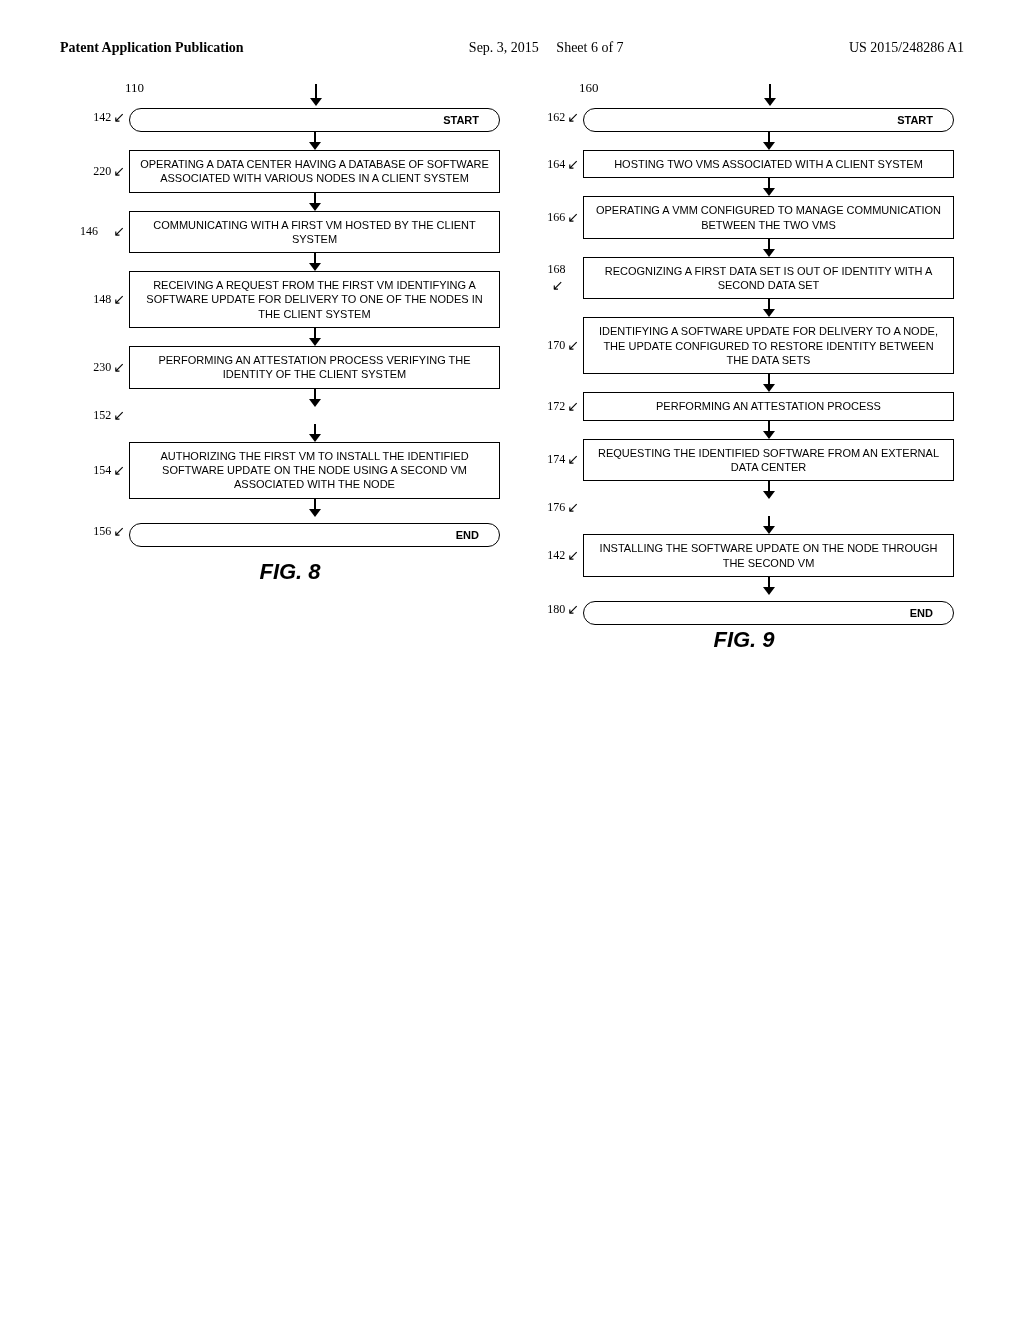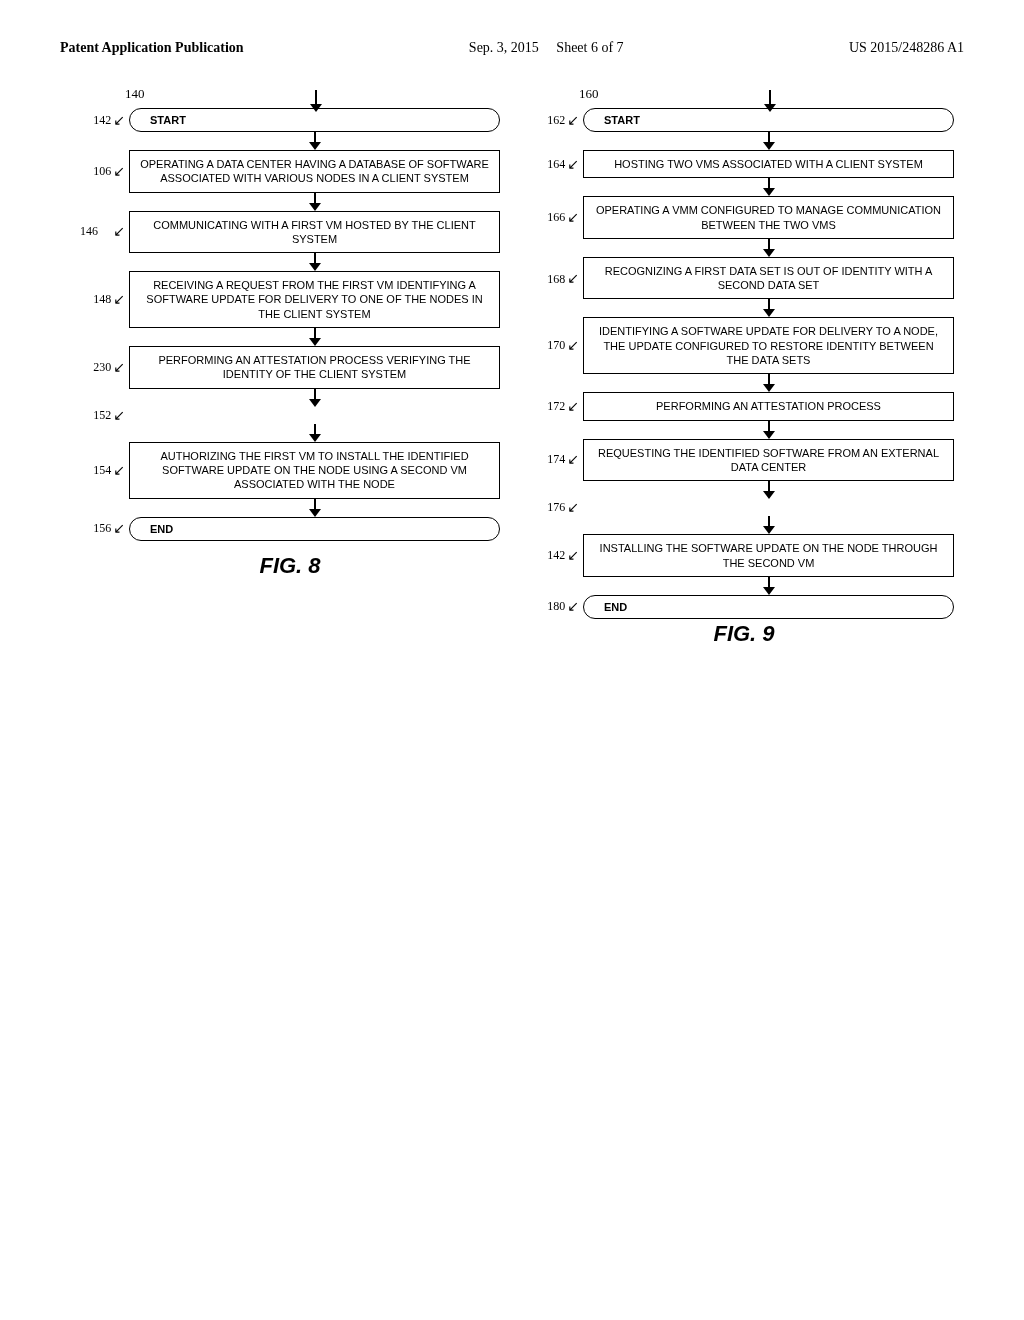--- a/index.html
+++ b/index.html
@@ -15,21 +15,21 @@
       width: 1024px;
       min-height: 1320px;
       background: #fff;
       padding: 40px 60px 40px 60px;
       position: relative;
     }
     .header {
       display: flex;
       justify-content: space-between;
       align-items: center;
-      margin-bottom: 30px;
+      margin-bottom: 24px;
       font-size: 14px;
     }
     .header-left { font-weight: bold; font-size: 14px; }
     .header-center { font-size: 14px; }
     .header-right { font-size: 14px; }
 
     .diagrams-container {
       display: flex;
       justify-content: space-between;
       align-items: flex-start;
@@ -62,27 +62,28 @@
       font-weight: normal;
       text-transform: uppercase;
       padding: 6px 8px;
       line-height: 1.3;
       flex: 1;
     }
 
     .flow-box-rounded {
       border: 1.5px solid #000;
       border-radius: 20px;
-      text-align: left;
+      text-align: right;
       font-size: 11px;
       font-family: Arial, sans-serif;
       font-weight: bold;
       padding: 5px 20px;
       text-transform: uppercase;
       flex: 1;
+      margin-top: 6px;
     }
 
     .connector-arrow {
       width: 0;
       height: 0;
       border-left: 6px solid transparent;
       border-right: 6px solid transparent;
       border-top: 8px solid #000;
       margin: 0 auto;
     }
@@ -123,21 +124,21 @@
       <span>Sheet 6 of 7</span>
     </div>
     <div class="header-right">US 2015/248286 A1</div>
   </div>
 
   <div class="diagrams-container">
 
     <div class="diagram diagram-left">
 
       <div style="width:100%; display:flex; align-items:flex-start; margin-bottom:2px; margin-left:90px;">
-        <span style="font-size:13px; margin-right:8px;">140</span>
+        <span style="font-size:13px; margin-right:8px;">110</span>
       </div>
       <div style="width:100%; display:flex; justify-content:center; position:relative; margin-bottom:0;">
 
         <div style="position:absolute; top:-14px; left:calc(50% + 20px); display:flex; flex-direction:column; align-items:center;">
           <div style="width:2px; height:14px; background:#000;"></div>
           <div class="connector-arrow"></div>
         </div>
       </div>
 
       <div class="row-with-label" style="margin-top:4px;">
@@ -152,21 +153,21 @@
         </div>
       </div>
 
       <div style="width:100%; display:flex; justify-content:center; flex-direction:column; align-items:center; padding-left:49px;">
         <div style="width:2px; height:10px; background:#000;"></div>
         <div class="connector-arrow"></div>
       </div>
 
       <div class="row-with-label">
         <div class="spacer-label" style="display:flex; align-items:center; justify-content:flex-end; font-size:12px; padding-right:4px;">
-          <span>106</span>
+          <span>220</span>
           <span style="font-size:14px; margin-left:2px;">↙</span>
         </div>
         <div class="box-wrapper">
           <div class="flow-box">
             <span>OPERATING A DATA CENTER HAVING A DATABASE OF SOFTWARE ASSOCIATED WITH VARIOUS NODES IN A CLIENT SYSTEM</span>
           </div>
         </div>
       </div>
       <div style="width:100%; display:flex; justify-content:center; flex-direction:column; align-items:center; padding-left:49px;">
         <div style="width:2px; height:10px; background:#000;"></div>
@@ -317,21 +318,21 @@
             <span>OPERATING A VMM CONFIGURED TO MANAGE COMMUNICATION BETWEEN THE TWO VMs</span>
           </div>
         </div>
       </div>
       <div style="width:100%; display:flex; justify-content:center; flex-direction:column; align-items:center; padding-left:49px;">
         <div style="width:2px; height:10px; background:#000;"></div>
         <div class="connector-arrow"></div>
       </div>
 
       <div class="row-with-label">
-        <div class="spacer-label" style="display:flex; align-items:flex-end; justify-content:flex-end; font-size:12px; padding-right:4px;">
+        <div class="spacer-label" style="display:flex; align-items:center; justify-content:flex-end; font-size:12px; padding-right:4px;flex-direction:column;">
           <span>168</span>
           <span style="font-size:14px; margin-left:2px;">↙</span>
         </div>
         <div class="box-wrapper">
           <div class="flow-box">
             <span>RECOGNIZING A FIRST DATA SET IS OUT OF IDENTITY WITH A SECOND DATA SET</span>
           </div>
         </div>
       </div>
       <div style="width:100%; display:flex; justify-content:center; flex-direction:column; align-items:center; padding-left:49px;">

